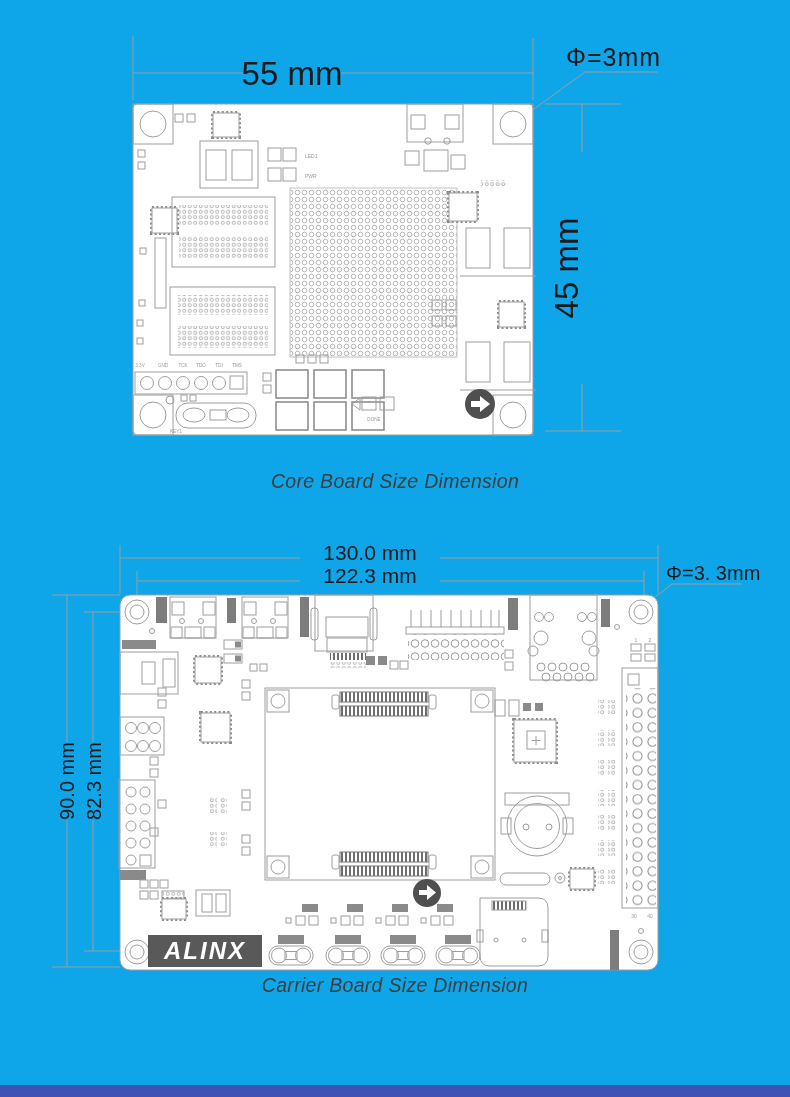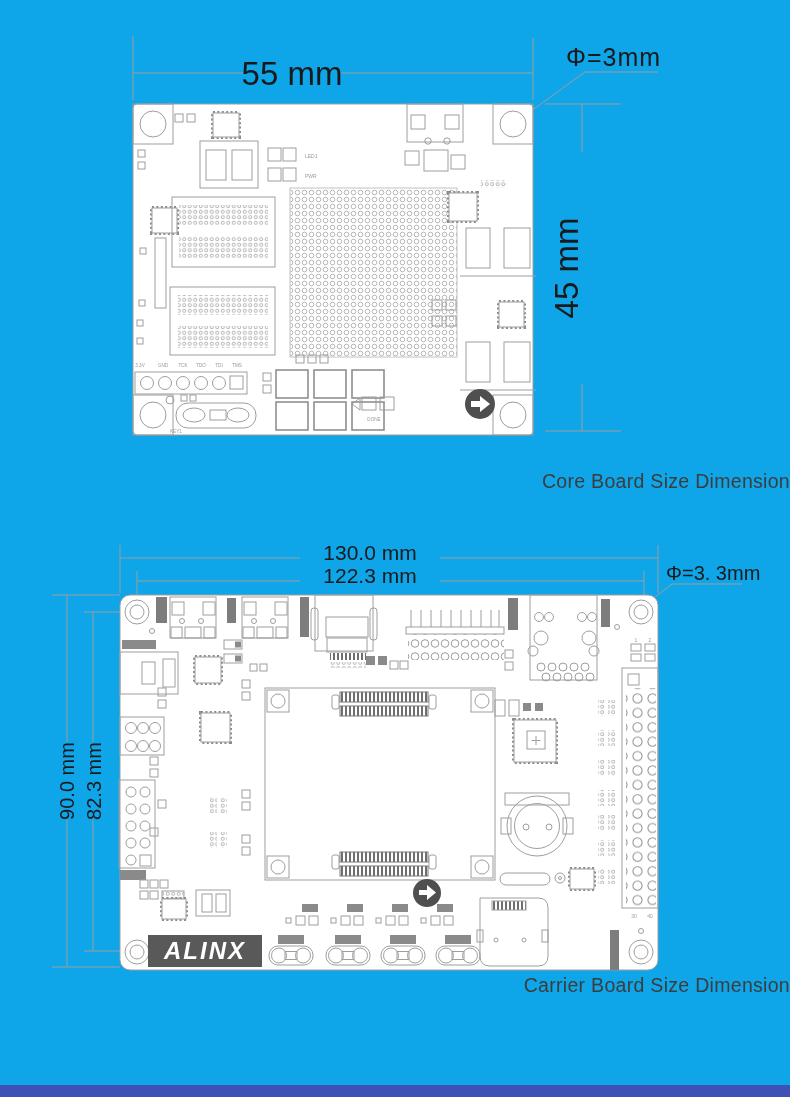--- a/index.html
+++ b/index.html
@@ -11,22 +11,22 @@
   .o  {fill:none;stroke:#9e9e9e;stroke-width:1;}
   .o2 {fill:none;stroke:#8f8f8f;stroke-width:1.6;}
   .of {fill:#fff;stroke:#9e9e9e;stroke-width:1;}
   .d  {fill:#7d7d7d;stroke:none;}
   .d2 {fill:#8a8a8a;stroke:none;}
   .chip{fill:#fff;stroke:#8a8a8a;stroke-width:4;stroke-dasharray:2 2.4;}
   .chipin{fill:#fff;stroke:#9e9e9e;stroke-width:1;}
   .dim{stroke:#9e9e9e;stroke-width:1;fill:none;}
   .dt {fill:#1a1a1a;}
   .sl {fill:#9a9a9a;}
-  .caption{position:absolute;width:100%;text-align:right;color:#3d3d3d;
-           font-size:19.5px;letter-spacing:.3px;}
+  .caption{position:absolute;width:100%;text-align:center;color:#3d3d3d;
+           font-size:19.5px;letter-spacing:.3px;font-style:italic;}
   #accent-bar{position:absolute;left:0;bottom:0;width:100%;height:12px;background:#3f51b5;}
 </style>
 </head>
 <body>
 
 <div id="stage">
 
 <svg style="top:0" width="790" height="460" viewBox="0 0 790 460">
   <defs>
     <pattern id="dotS" width="5.5" height="5.5" patternUnits="userSpaceOnUse">

